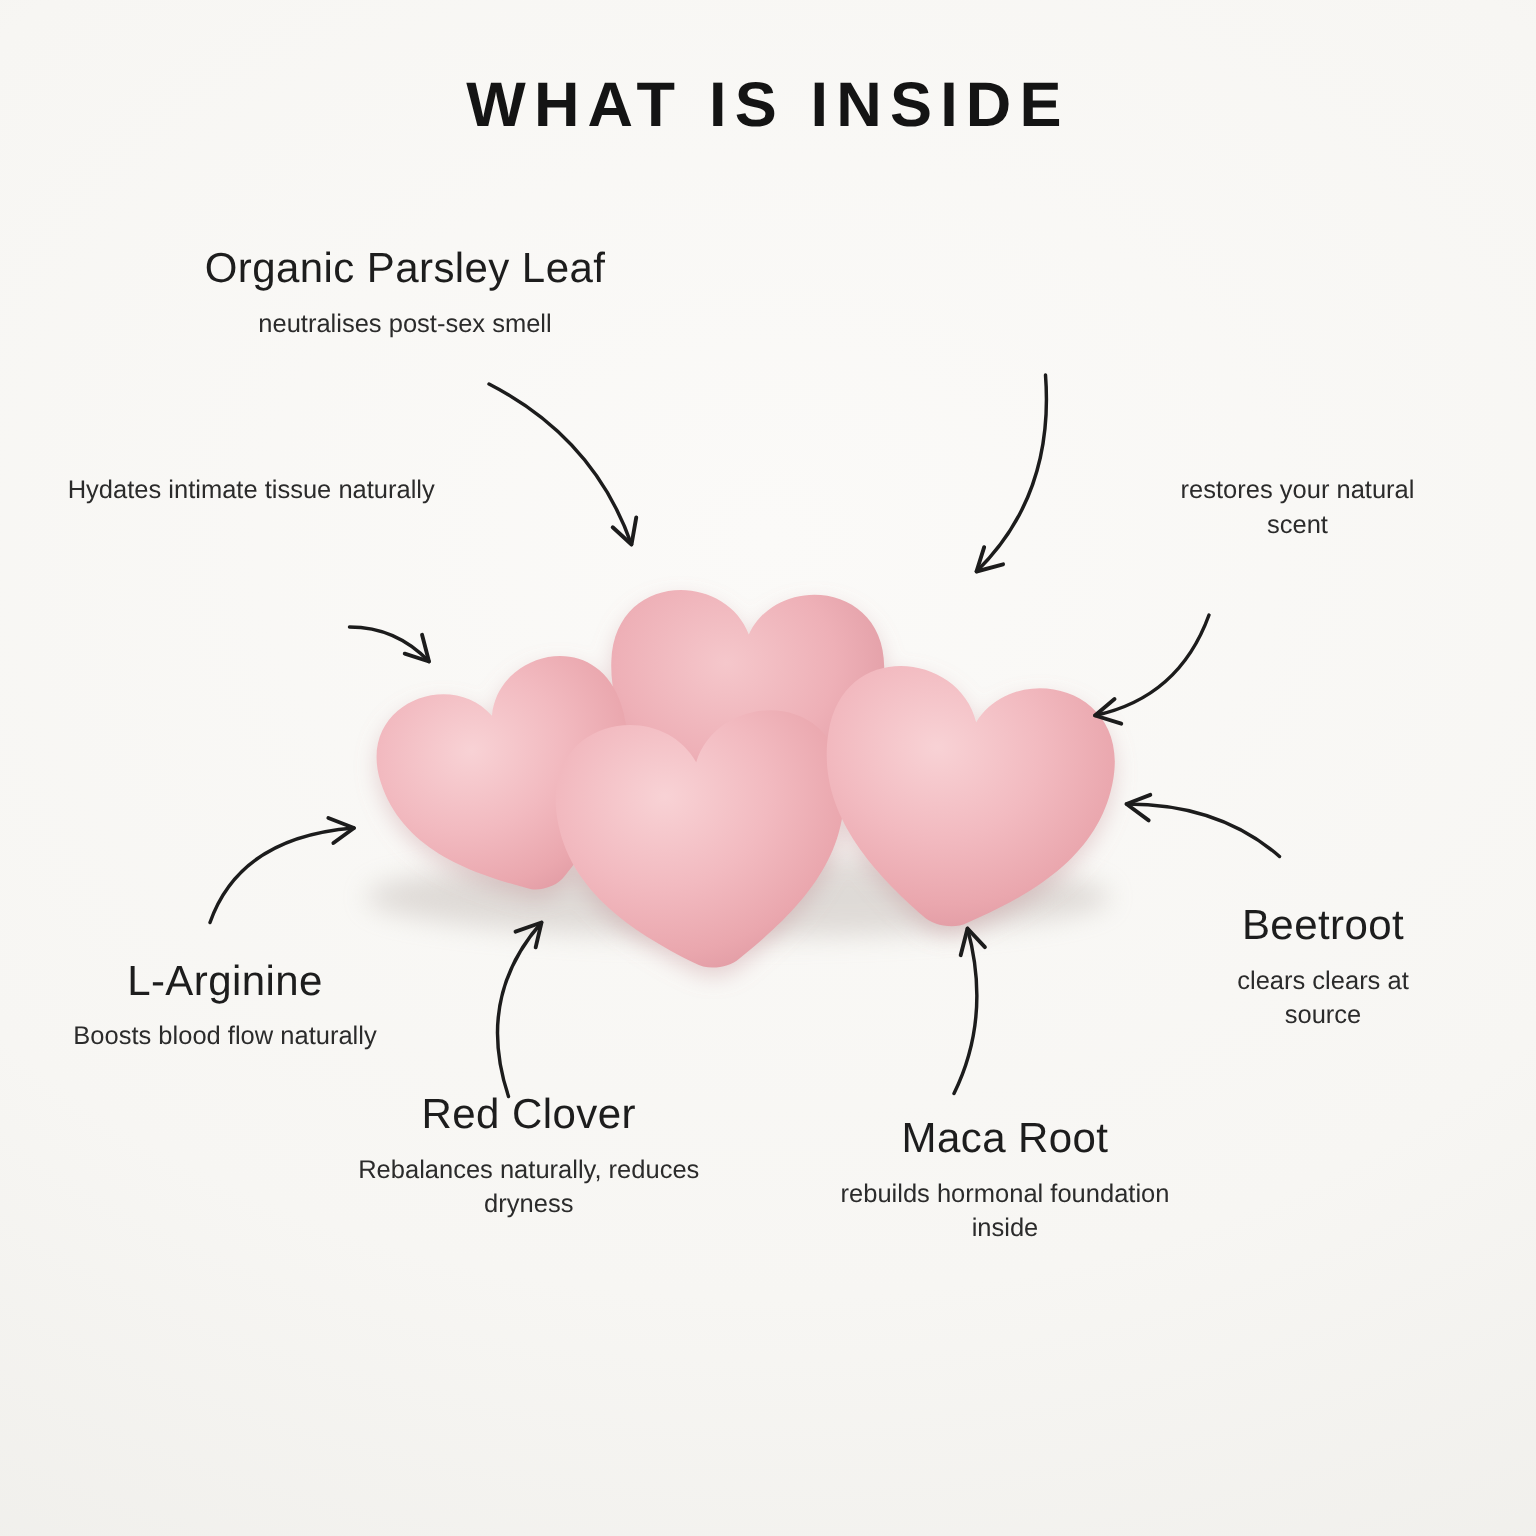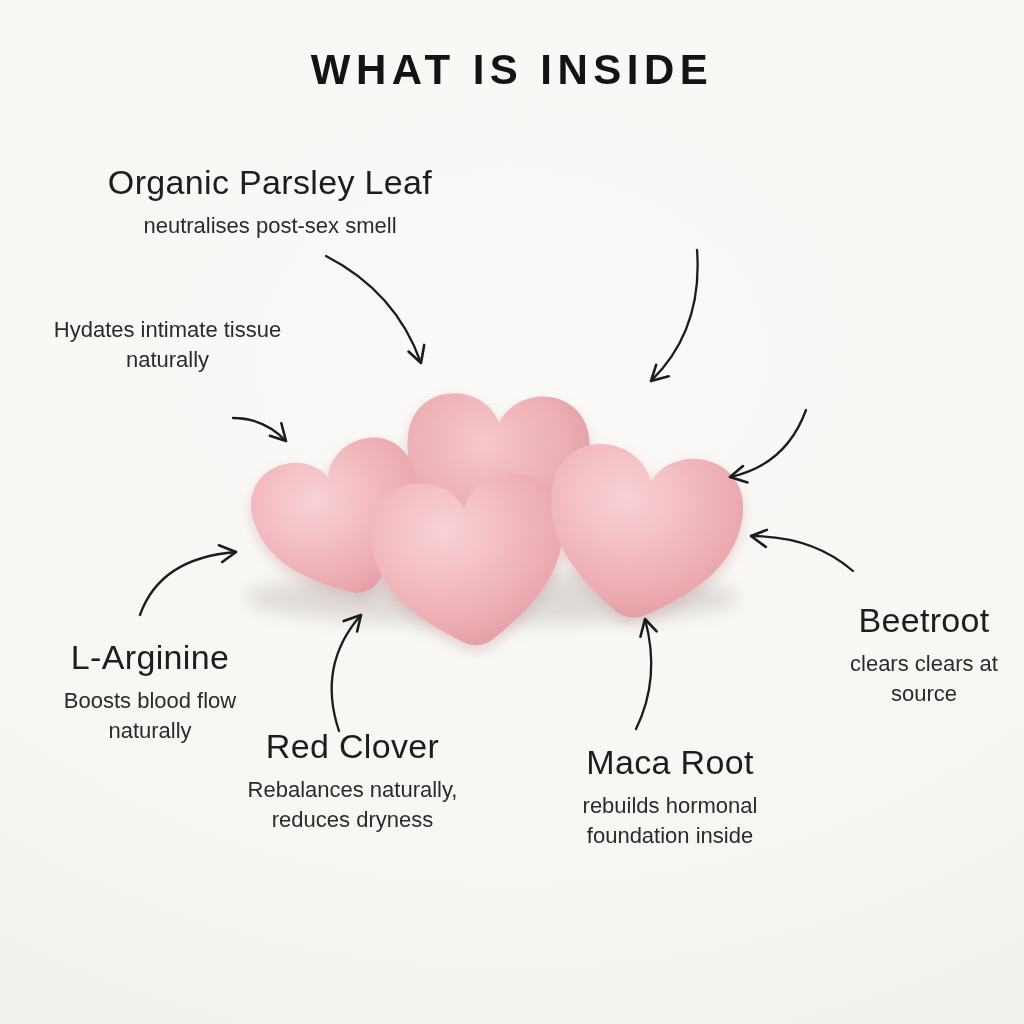--- a/index.html
+++ b/index.html
@@ -12,34 +12,34 @@
     color:#1e1e1e;
   }
   .page-title{
     position:absolute;top:46px;left:0;width:1024px;
     text-align:center;
     font-size:42px;font-weight:700;letter-spacing:0.13em;
     color:#141414;margin:0;
   }
   .label-block{position:absolute;text-align:center;}
   .ing-name{
-    font-size:34px;font-weight:400;color:#1d1d1d;
+    font-size:28px;font-weight:400;color:#1d1d1d;
     letter-spacing:0.01em;white-space:nowrap;margin-bottom:9px;
   }
   .ing-desc{
-    font-size:22px;font-weight:400;color:#2b2b2b;
+    font-size:17px;font-weight:400;color:#2b2b2b;
     line-height:1.38;
   }
   
   .pos-parsley    {left:95px;  top:163px; width:350px;}
   .pos-peppermint {left:575px; top:163px; width:385px;}
   .pos-slippery   {left:15px;  top:315px; width:305px;}
   .pos-fenugreek  {left:765px; top:315px; width:200px;}
   .pos-larginine  {left:35px;  top:638px; width:230px;}
-  .pos-beetroot   {left:807px; top:601px; width:150px;margin-left:42px;}
+  .pos-beetroot   {left:807px; top:601px; width:150px;}
   .pos-redclover  {left:210px; top:727px; width:285px;}
   .pos-maca       {left:545px; top:743px; width:250px;}
   .art{position:absolute;left:0;top:0;pointer-events:none;}
 </style>
 </head>
 <body>
 
 <div class="canvas">
 
   <h1 class="page-title">WHAT IS INSIDE</h1>
@@ -115,20 +115,21 @@
     <div class="ing-name">Organic Parsley Leaf</div>
     <div class="ing-desc">neutralises post-sex smell</div>
   </div>
 
 
   <div class="label-block pos-slippery">
     <div class="ing-desc">Hydates intimate tissue naturally</div>
   </div>
 
   <div class="label-block pos-fenugreek">
+    <div class="ing-desc">restores your natural scent</div>
   </div>
 
   <div class="label-block pos-larginine">
     <div class="ing-name">L-Arginine</div>
     <div class="ing-desc">Boosts blood flow naturally</div>
   </div>
 
   <div class="label-block pos-beetroot">
     <div class="ing-name">Beetroot</div>
     <div class="ing-desc">clears clears at source</div>

